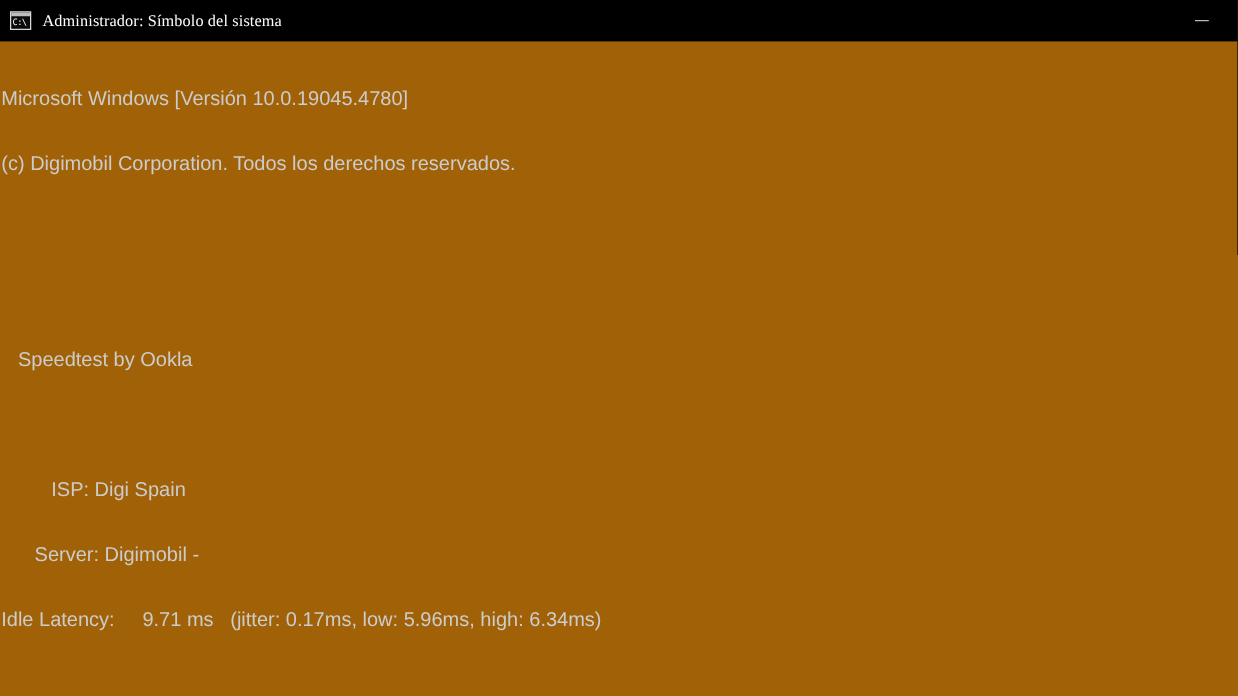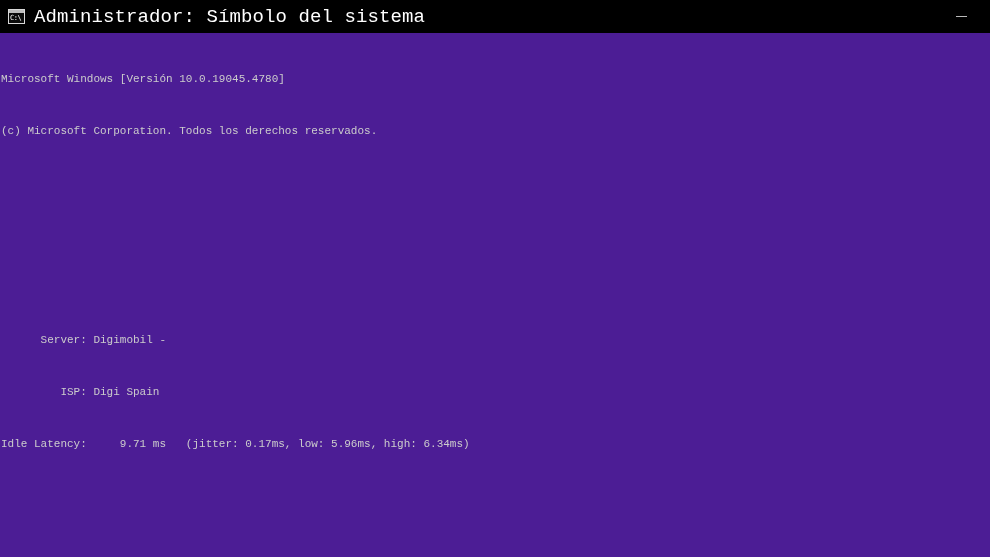--- a/index.html
+++ b/index.html
@@ -66,22 +66,22 @@
     font-size: 7px;
     line-height: 10px;
     font-family: "DejaVu Sans Mono", "Liberation Mono", monospace;
     letter-spacing: -0.5px;
     padding-left: 1px;
     white-space: nowrap;
     overflow: hidden;
   }
   #title-text {
     color: #ffffff;
-    font-family: Liberation Mono, monospace;
-    font-size: 19px;
+    font-family: Liberation Serif, serif;
+    font-size: 13px;
     letter-spacing: 0.1px;
     white-space: nowrap;
   }
   #window-controls {
     position: absolute;
     right: 0;
     top: 0;
     height: 33px;
     display: flex;
     align-items: center;
@@ -101,24 +101,24 @@
     display: block;
   }
   #wc-maximize {
     width: 46px;
     margin-right: -40px;
   }
 
   
   #console {
     flex: 1 1 auto;
-    background: #4c1d95;
+    background: #a16207;
     color: #cccccc;
-    font-family: Liberation Mono, monospace;
-    font-size: 11px;
+    font-family: Liberation Sans, sans-serif;
+    font-size: 16px;
     line-height: 17.4px;
     padding: 3px 0 0 1px;
     white-space: pre;
     overflow: hidden;
     letter-spacing: 0px;
   }
   #console .line {
     height: 17.4px;
     white-space: pre;
   }
@@ -144,26 +144,27 @@
         <span class="dash"></span>
       </div>
       <div class="wc" id="wc-maximize">
         
       </div>
     </div>
   </div>
 
   <div id="console">
     <div class="line">Microsoft Windows [Versión 10.0.19045.4780]</div>
-    <div class="line">(c) Microsoft Corporation. Todos los derechos reservados.</div>
+    <div class="line">(c) Digimobil Corporation. Todos los derechos reservados.</div>
     <div class="line blank"></div>
     <div class="line blank"></div>
+    <div class="line">   Speedtest by Ookla</div>
     <div class="line blank"></div>
+    <div class="line">         ISP: Digi Spain</div>
     <div class="line">      Server: Digimobil - </div>
-    <div class="line">         ISP: Digi Spain</div>
     <div class="line">Idle Latency:     9.71 ms   (jitter: 0.17ms, low: 5.96ms, high: 6.34ms)</div>
     
     
     
     
     
     
     
     
   </div>

